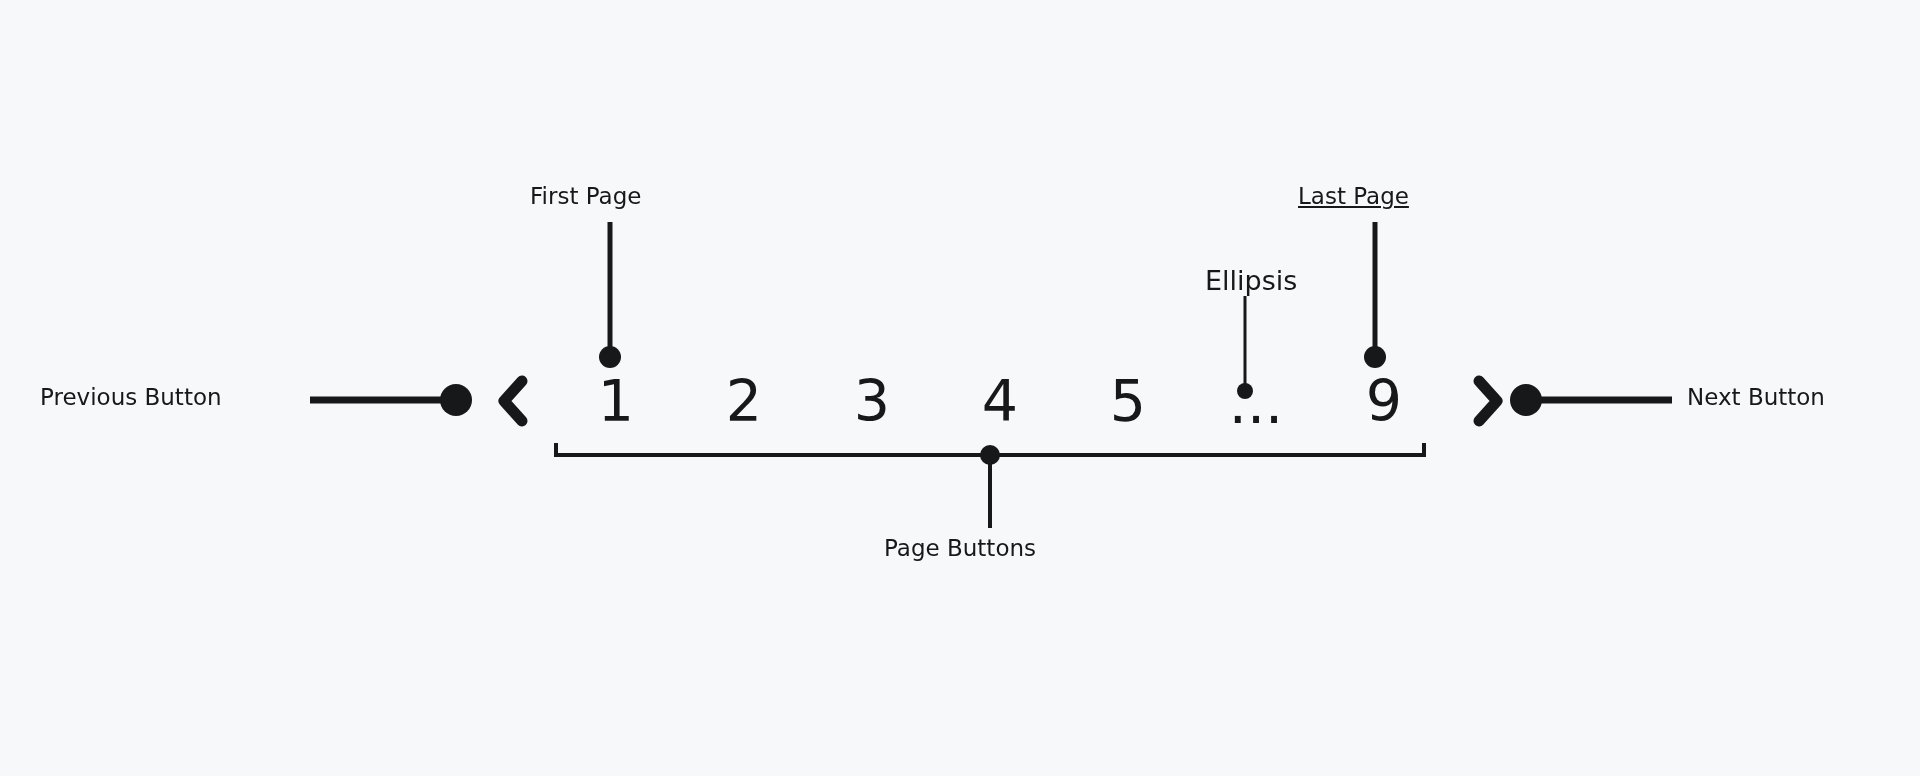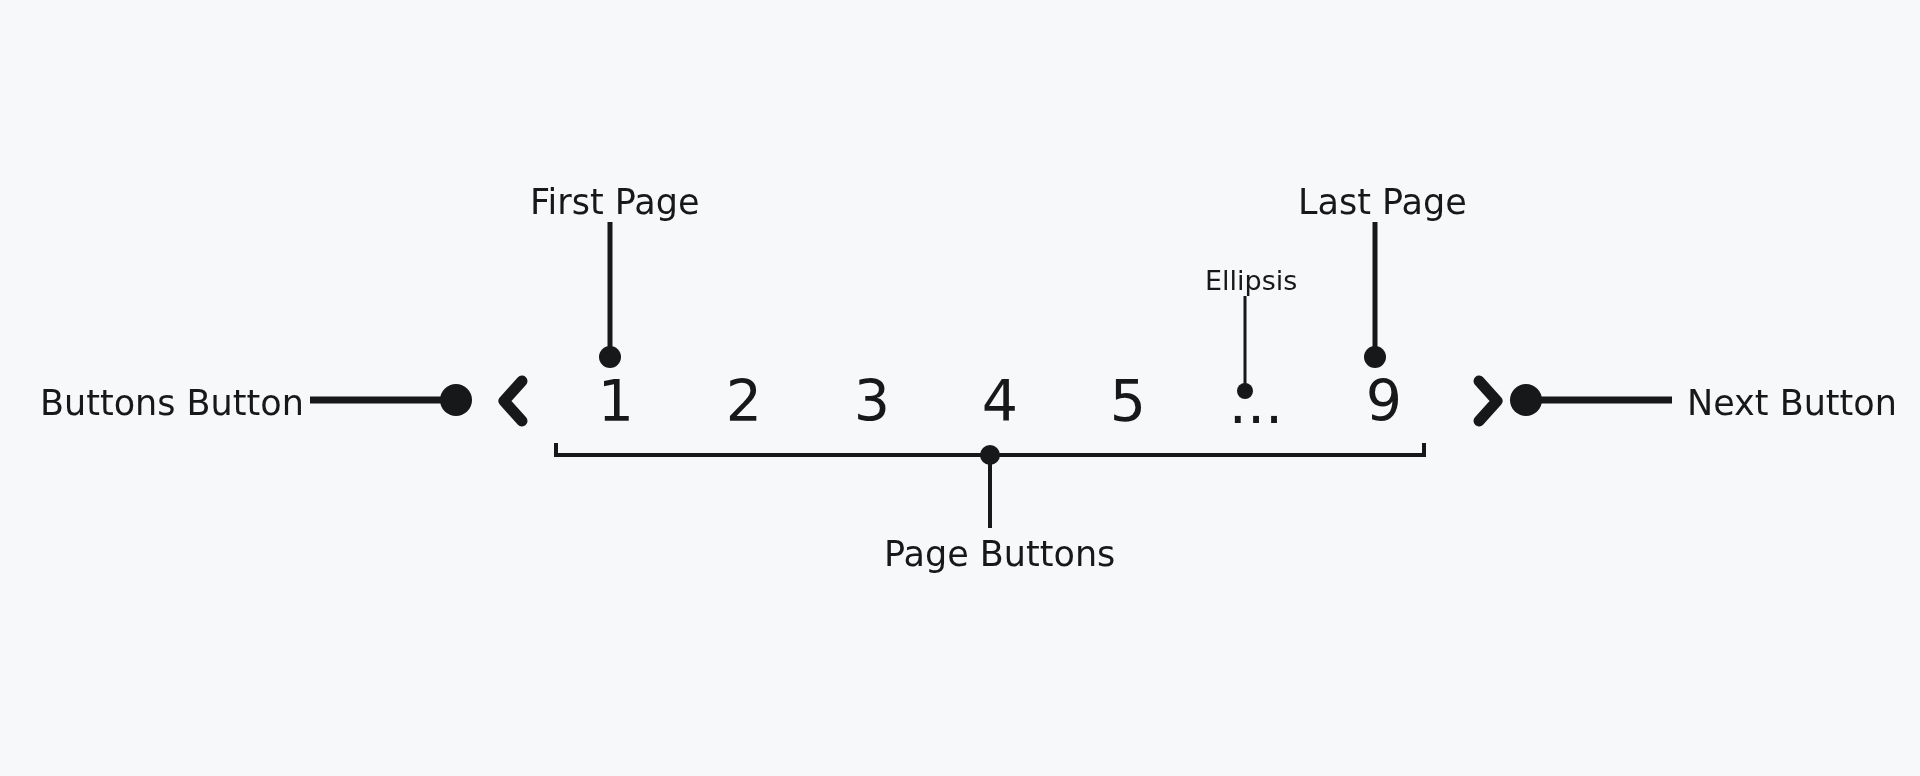--- a/index.html
+++ b/index.html
@@ -33,21 +33,21 @@
     pointer-events: none;
   }
   
   .anno {
     position: absolute;
     color: #17181a;
     white-space: nowrap;
     line-height: 1;
   }
   .anno-lg {
-    font-size: 35px;
+    font-size: 23px;
   }
   .anno-sm {
     font-size: 27px;
   }
   
   #pagination {
     position: absolute;
     left: 490px;
     top: 362px;
     height: 78px;
@@ -132,25 +132,25 @@
 
     <div class="pg-arrow">
       <span>
         <svg width="34" height="52" viewBox="0 0 34 52" aria-hidden="true">
           <polyline points="9,6 27,26 9,46" fill="none" stroke="#17181a" stroke-width="11" stroke-linecap="round" stroke-linejoin="round"></polyline>
         </svg>
       </span>
     </div>
   </div>
 
-  <div class="anno anno-lg" style="left:40px; top:386px;">Buttons Button</div>
+  <div class="anno anno-lg" style="left:40px; top:386px;">Previous Button</div>
 
   <div class="anno anno-lg" style="left:530px; top:185px;">First Page</div>
 
   <div class="anno anno-sm" style="left:1205px; top:267px;">Ellipsis</div>
 
-  <div class="anno anno-lg" style="left:1298px; top:185px;">Last Page</div>
+  <div class="anno anno-lg" style="left:1298px; top:185px;text-decoration:underline;">Last Page</div>
 
   <div class="anno anno-lg" style="left:884px; top:537px;">Page Buttons</div>
 
   <div class="anno anno-lg" style="left:1687px; top:386px;">Next Button</div>
 
 </div>
 
 </body></html>

